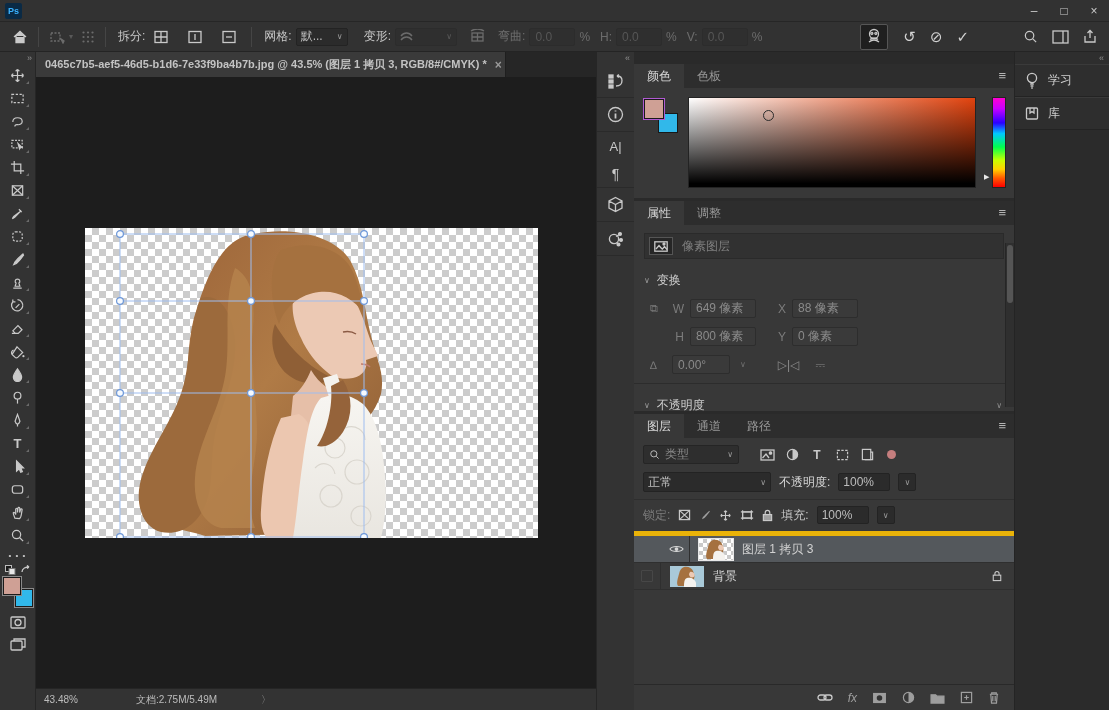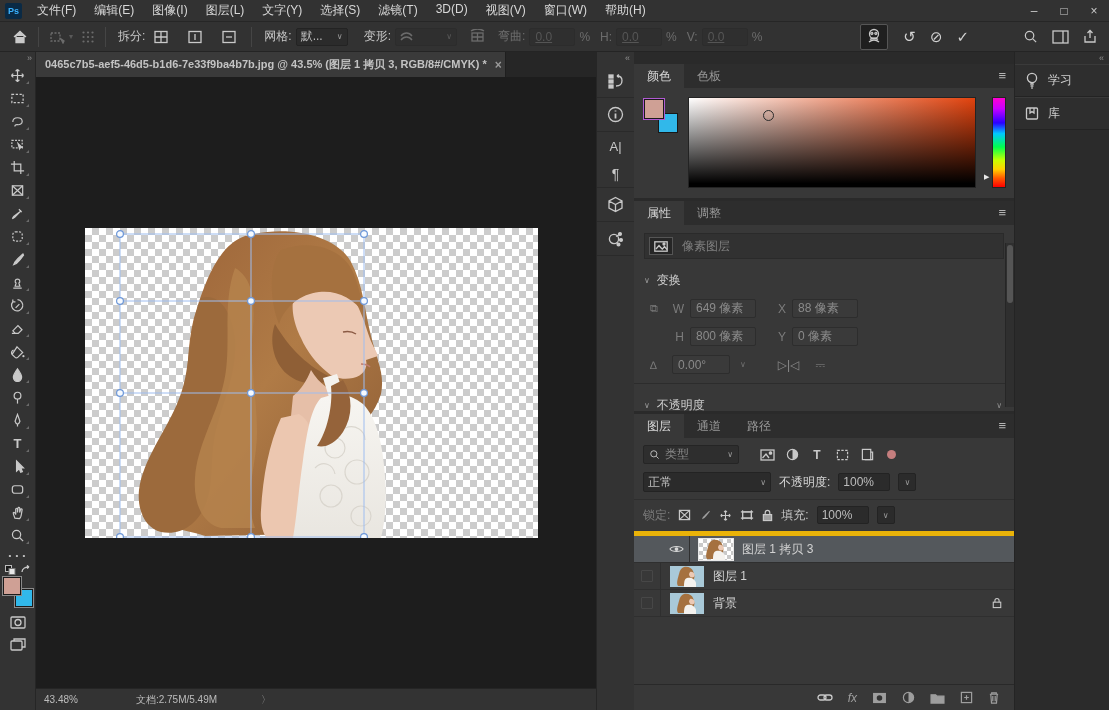--- a/index.html
+++ b/index.html
@@ -16,21 +16,21 @@
   .winctl { margin-left:auto; display:flex; }
   .winctl span { width:30px; text-align:center; color:#c9c9c9; font-size:12px; cursor:default; }
 
   
   .optionsbar { height:30px; background:#323232; border-bottom:1px solid #242424; display:flex; align-items:center; color:#c7c7c7; }
   .optionsbar .sep { width:1px; height:20px; background:#454545; margin:0 6px; }
   .obtn { display:flex; align-items:center; justify-content:center; padding:2px 4px; border-radius:2px; }
   .dim { opacity:.38; }
   .lbl { margin:0 4px 0 6px; }
   .fld { width:46px; height:18px; background:#2b2b2b; border:1px solid #232323; border-radius:2px;
-    color:#8f8f8f; display:flex; align-items:center; padding:0 5px;text-decoration:underline; }
+    color:#8f8f8f; display:flex; align-items:center; padding:0 5px; }
   .dd { height:18px; background:#2b2b2b; border:1px solid #232323; border-radius:2px;
     display:flex; align-items:center; justify-content:space-between; padding:0 4px; color:#bdbdbd; }
   .chev { font-size:8px; color:#9a9a9a; margin-left:4px; }
   .toggled { background:#1f1f1f; border:1px solid #565656; border-radius:2px; padding:2px 4px; }
   .glyphbtn { font-size:15px; color:#d2d2d2; padding:0 7px; }
 
   
   .workspace { position:absolute; top:52px; left:0; right:0; bottom:0; display:flex; }
 
   
@@ -147,33 +147,20 @@
   .railitem { height:33px; display:flex; align-items:center; gap:9px; padding:0 10px; border-top:1px solid #3a3a3a; border-bottom:1px solid #232323; color:#cfcfcf; }
   .railrest { flex:1; background:#2b2b2b; }
 </style>
 </head>
 <body>
 
 <div class="app">
 
   <div class="titlebar">
     <div class="pslogo">Ps</div>
-    <div class="menus">
-      <span>文件(F)</span>
-      <span>编辑(E)</span>
-      <span>图像(I)</span>
-      <span>图层(L)</span>
-      <span>文字(Y)</span>
-      <span>选择(S)</span>
-      <span>滤镜(T)</span>
-      <span>3D(D)</span>
-      <span>视图(V)</span>
-      <span>窗口(W)</span>
-      <span>帮助(H)</span>
-    </div>
     <div class="winctl">
       <span>–</span>
       <span>□</span>
       <span>×</span>
     </div>
   </div>
 
   <div class="optionsbar">
     <div class="obtn" style="margin-left:8px">
       <svg width="16" height="16" viewBox="0 0 16 16" class="ticon">
@@ -748,33 +735,20 @@
             <div class="eyecol">
                 <div class="eyebox"></div>
               </div>
             <div class="lthumb sky">
               <svg width="34" height="21" viewBox="0 0 34 21">
                   <path d="M14,1 C18,0 22,2 23,5 C24,8 25,10 24,13 C23,16 21,18 19,20 L8,20 C6,17 8,12 9,8 C10,4 11,2 14,1 Z" fill="#a5713f"></path>
                   <path d="M20,6 C22,5.5 24,6.5 24.5,8.5 C25,10 24,11.5 22,11.5 C20,11.5 19,9.5 19,8 Z" fill="#ecc9b4"></path>
                   <path d="M17,12 C21,11 25,13 26,17 L26,21 L14,21 C14,17 14,13 17,12 Z" fill="#f4f2ee"></path>
                 </svg>
             </div>
-            <span class="lname">图层 1</span>
-          </div>
-          <div class="lrow">
-            <div class="eyecol">
-                <div class="eyebox"></div>
-              </div>
-            <div class="lthumb sky">
-              <svg width="34" height="21" viewBox="0 0 34 21">
-                  <path d="M14,1 C18,0 22,2 23,5 C24,8 25,10 24,13 C23,16 21,18 19,20 L8,20 C6,17 8,12 9,8 C10,4 11,2 14,1 Z" fill="#a5713f"></path>
-                  <path d="M20,6 C22,5.5 24,6.5 24.5,8.5 C25,10 24,11.5 22,11.5 C20,11.5 19,9.5 19,8 Z" fill="#ecc9b4"></path>
-                  <path d="M17,12 C21,11 25,13 26,17 L26,21 L14,21 C14,17 14,13 17,12 Z" fill="#f4f2ee"></path>
-                </svg>
-            </div>
             <span class="lname">背景</span>
             <span class="rlock">
               <svg width="10" height="12" viewBox="0 0 12 14" class="ticon">
                   <rect x="1.5" y="6" width="9" height="6.5"></rect>
                   <path d="M3.5,6 V4 a2.5,2.5 0 0 1 5,0 V6"></path>
                 </svg>
             </span>
           </div>
         </div>
         <div class="lbottom">

